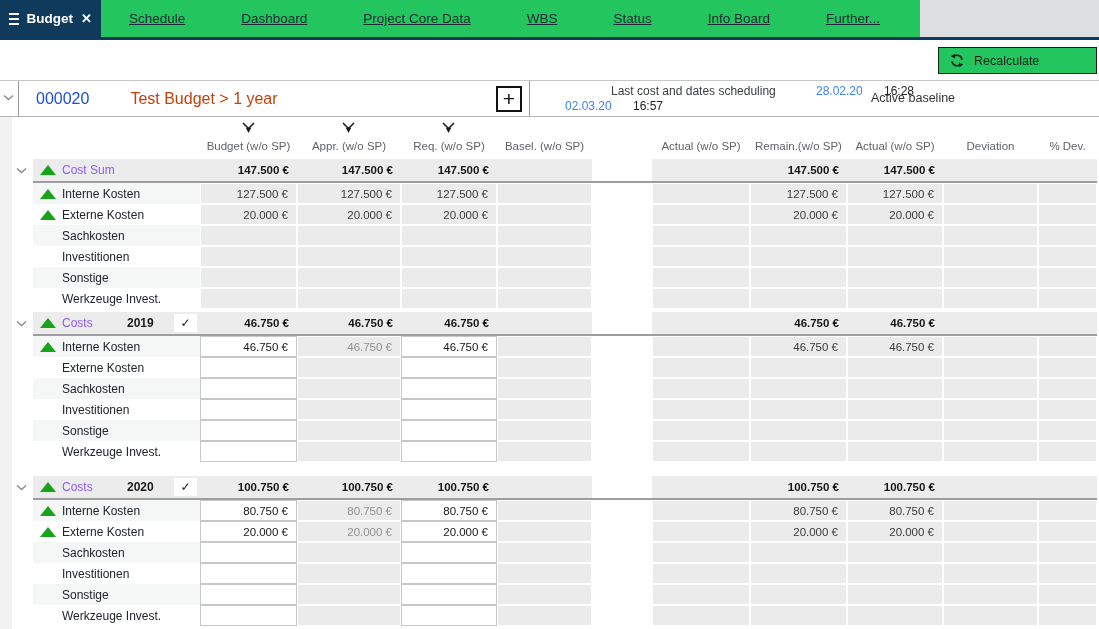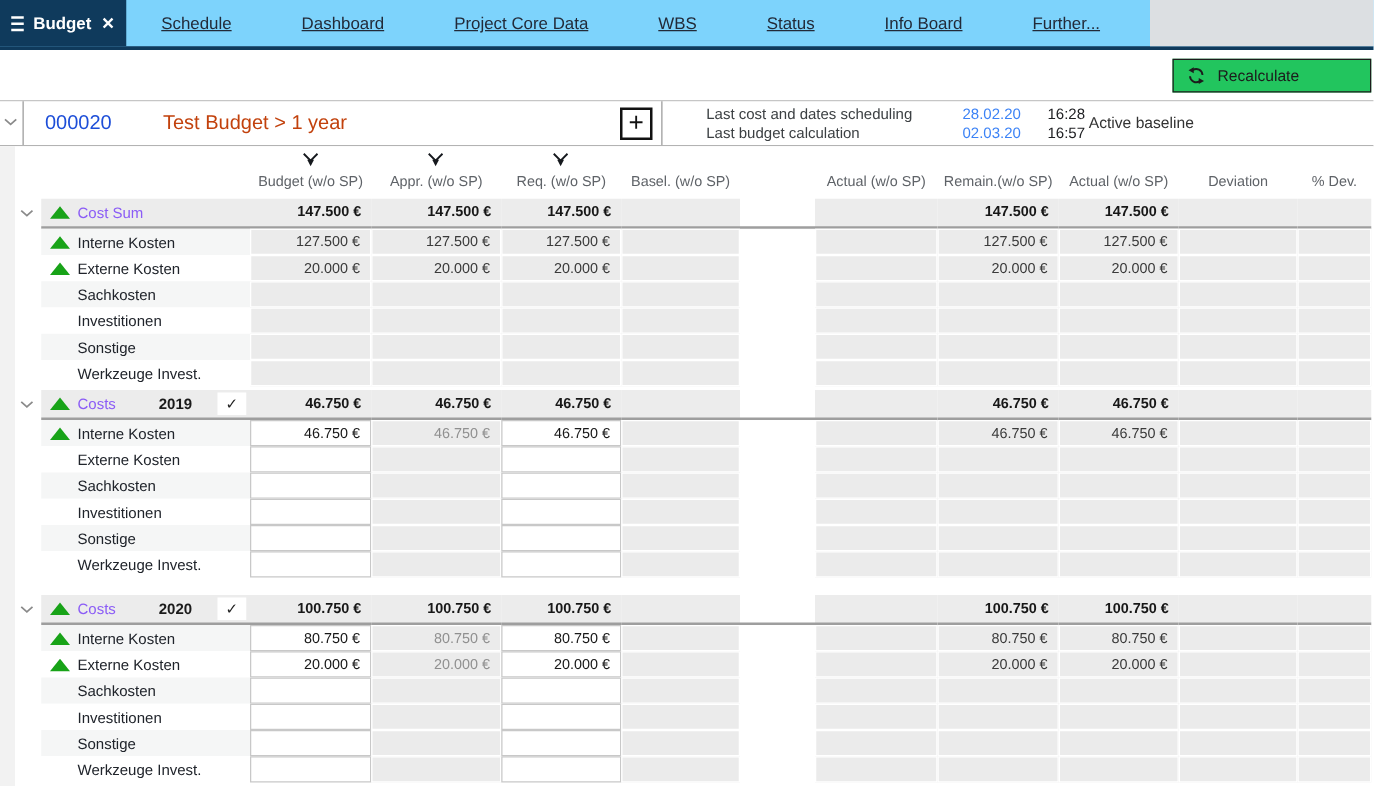--- a/index.html
+++ b/index.html
@@ -1,20 +1,20 @@
 <!DOCTYPE html>
 <html><head>
 <meta charset="utf-8">
 <style>
   html,body{margin:0;padding:0;background:#fff;}
   body{font-family:"Liberation Sans",sans-serif;}
   .screen{position:relative;width:1099px;height:629px;background:#fff;overflow:hidden;}
 
   
-  .tabbar{position:absolute;top:0;left:0;width:1099px;height:37px;background:#7dd3fc;
+  .tabbar{position:absolute;top:0;left:0;width:1099px;height:37px;background:#22c55e;
           border-bottom:3px solid #0f3a5c;display:flex;align-items:stretch;}
   .tabbar-dark-zone{position:absolute;right:0;top:0;width:179px;height:37px;background:#dcdfe2;}
   .tab-active{position:relative;z-index:2;background:#0f3a5c;color:#fff;width:101px;box-sizing:border-box;
               display:flex;align-items:center;gap:8px;padding:0 9px;font-weight:bold;font-size:13.5px;cursor:pointer;}
   .hamburger{display:flex;flex-direction:column;justify-content:center;gap:3px;width:16px;}
   .hamburger i{display:block;height:2px;background:#fff;}
   .tab-close{margin-left:auto;font-size:13px;font-weight:bold;}
   .tab-strip{display:flex;align-items:stretch;z-index:2;}
   .tab-item{display:flex;align-items:center;padding:0 28px;font-size:13.5px;color:#222a38;cursor:pointer;text-decoration:underline;}
 
@@ -30,21 +30,21 @@
   .pchev{position:absolute;left:3px;top:13px;line-height:0;cursor:pointer;}
   .project-box{position:absolute;left:18px;top:0;width:512px;height:35px;box-sizing:border-box;
                border-left:1px solid #9a9a9a;border-right:1px solid #9a9a9a;display:flex;align-items:center;}
   .pid{color:#1d4ed8;font-size:16px;margin-left:17px;}
   .pname{color:#c2410c;font-size:16px;margin-left:41px;}
   .plus-btn{margin-left:auto;margin-right:7px;width:26px;height:26px;box-sizing:border-box;border:2px solid #121212;
             background:#fff;display:flex;align-items:center;justify-content:center;font-size:21px;line-height:0;
             padding:0;font-family:inherit;cursor:pointer;color:#121212;}
   .sched{position:absolute;left:565px;top:3px;font-size:12px;color:#3c4043;}
   .srow{display:flex;height:15px;line-height:15px;align-items:center;}
-  .slabel{width:205px;}
+  .slabel{width:205px;margin-left:46px;}
   .sdate{width:52px;color:#3b82f6;}
   .stime{margin-left:16px;color:#202124;}
   .baseline{position:absolute;left:871px;top:10px;font-size:12.5px;color:#333;}
 
   
   .colhead{position:absolute;top:117px;left:0;width:1099px;height:42px;background:#fff;}
   .chlabel{position:absolute;top:23px;height:14px;font-size:11.5px;color:#5f6368;text-align:center;cursor:pointer;}
   .fico{position:absolute;top:5px;width:13px;height:12px;line-height:0;cursor:pointer;}
 
   
@@ -134,21 +134,20 @@
           <span>+</span>
         </button>
     </div>
     <div class="sched">
       <div class="srow">
         <span class="slabel">Last cost and dates scheduling</span>
         <span class="sdate">28.02.20</span>
         <span class="stime">16:28</span>
       </div>
       <div class="srow">
-        <span class="slabel">Last budget calculation</span>
         <span class="sdate">02.03.20</span>
         <span class="stime">16:57</span>
       </div>
     </div>
     <div class="baseline">Active baseline</div>
   </div>
 
   <div class="colhead" id="colhead">
       <div class="fico" style="left: 241.5px;"><svg width="13" height="12" viewBox="0 0 13 12">
           <path d="M1 1 L6.5 6.5 L12 1" fill="none" stroke="#15181d" stroke-width="1.5"></path>

